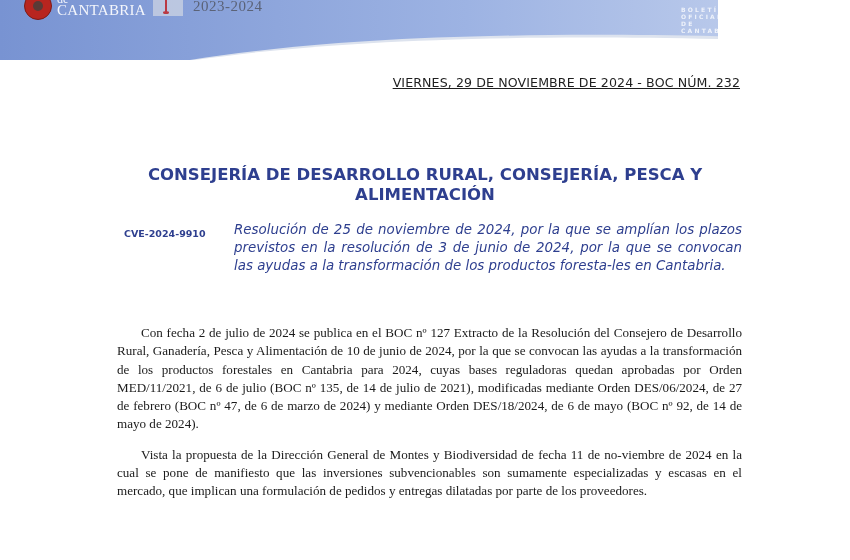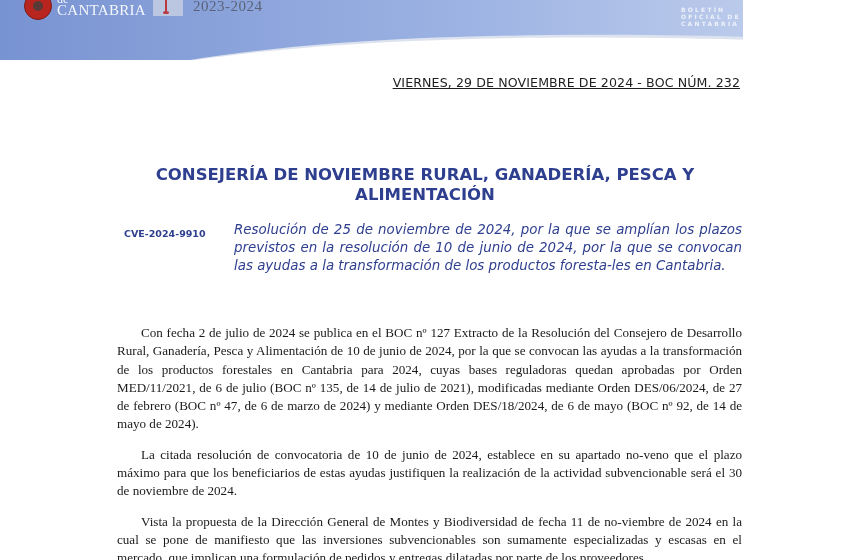--- a/index.html
+++ b/index.html
@@ -1,17 +1,17 @@
 <!DOCTYPE html>
 <html><head>
 <meta charset="utf-8">
 <style>
   html, body { margin:0; padding:0; }
   body { width:850px; height:560px; overflow:hidden; background:#ffffff; position:relative; font-family:"DejaVu Sans", sans-serif; }
-  .banner { position:absolute; left:0; top:0; width:718px; height:60px; overflow:hidden;padding-left:25px; }
+  .banner { position:absolute; left:0; top:0; width:718px; height:60px; overflow:hidden; }
   .banner svg { position:absolute; left:0; top:0; }
   .logo-seal { position:absolute; left:24px; top:-8px; width:26px; height:26px; border-radius:50%; background:#b8251f; border:1px solid #7c1a16; }
   .logo-seal::after { content:""; position:absolute; left:8px; top:8px; width:10px; height:10px; border-radius:50%; background:#5a3a36; }
   .gov-text { position:absolute; left:57px; top:-3px; font-family:"Liberation Serif", serif; color:#f4f6fb; font-size:15px; line-height:14px; letter-spacing:0.3px; }
   .gov-de { position:absolute; left:57px; top:-8px; font-family:"Liberation Serif", serif; color:#f4f6fb; font-size:12px; }
   .flag-icon { position:absolute; left:153px; top:0; width:30px; height:16px; background:#c9d1e3; opacity:0.8; }
   .flag-icon::after { content:""; position:absolute; left:12px; top:0; width:2px; height:13px; background:#c8201e; }
   .flag-icon::before { content:""; position:absolute; left:10px; top:11px; width:6px; height:3px; border-radius:50%; background:#c8201e; }
   .years { position:absolute; left:193px; top:-2px; font-family:"Liberation Serif", serif; font-size:15px; color:#5b6378; letter-spacing:0.5px; }
   .boc-name { position:absolute; left:681px; top:6px; font-family:"DejaVu Sans", sans-serif; font-size:6px; letter-spacing:2.2px; color:#eef2fa; font-weight:bold; }
@@ -48,23 +48,22 @@
   <div class="gov-text" style="top:3px;">CANTABRIA</div>
   <div class="flag-icon"></div>
   <div class="years">2023-2024</div>
 
   <div class="boc-name">BOLETÍN OFICIAL DE CANTABRIA</div>
 </div>
 
 <div class="date-line">VIERNES, 29 DE NOVIEMBRE DE 2024 - BOC NÚM. 232</div>
 
 <div class="heading">
-  <span>CONSEJERÍA DE NOVIEMBRE RURAL, GANADERÍA, PESCA Y ALIMENTACIÓN</span>
+  <span>CONSEJERÍA DE DESARROLLO RURAL, CONSEJERÍA, PESCA Y ALIMENTACIÓN</span>
 </div>
 
 <div class="cve">CVE-2024-9910</div>
-<div class="summary">Resolución de 25 de noviembre de 2024, por la que se amplían los plazos previstos en la resolución de 10 de junio de 2024, por la que se convocan las ayudas a la transformación de los productos foresta-les en Cantabria.</div>
+<div class="summary">Resolución de 25 de noviembre de 2024, por la que se amplían los plazos previstos en la resolución de 3 de junio de 2024, por la que se convocan las ayudas a la transformación de los productos foresta-les en Cantabria.</div>
 
 <div class="body-text" id="p1">
   <p>Con fecha 2 de julio de 2024 se publica en el BOC nº 127 Extracto de la Resolución del Consejero de Desarrollo Rural, Ganadería, Pesca y Alimentación de 10 de junio de 2024, por la que se convocan las ayudas a la transformación de los productos forestales en Cantabria para 2024, cuyas bases reguladoras quedan aprobadas por Orden MED/11/2021, de 6 de julio (BOC nº 135, de 14 de julio de 2021), modificadas mediante Orden DES/06/2024, de 27 de febrero (BOC nº 47, de 6 de marzo de 2024) y mediante Orden DES/18/2024, de 6 de mayo (BOC nº 92, de 14 de mayo de 2024).</p>
-  <p>La citada resolución de convocatoria de 10 de junio de 2024, establece en su apartado no-veno que el plazo máximo para que los beneficiarios de estas ayudas justifiquen la realización de la actividad subvencionable será el 30 de noviembre de 2024.</p>
   <p>Vista la propuesta de la Dirección General de Montes y Biodiversidad de fecha 11 de no-viembre de 2024 en la cual se pone de manifiesto que las inversiones subvencionables son sumamente especializadas y escasas en el mercado, que implican una formulación de pedidos y entregas dilatadas por parte de los proveedores.</p>
 </div>
 
 </body></html>

